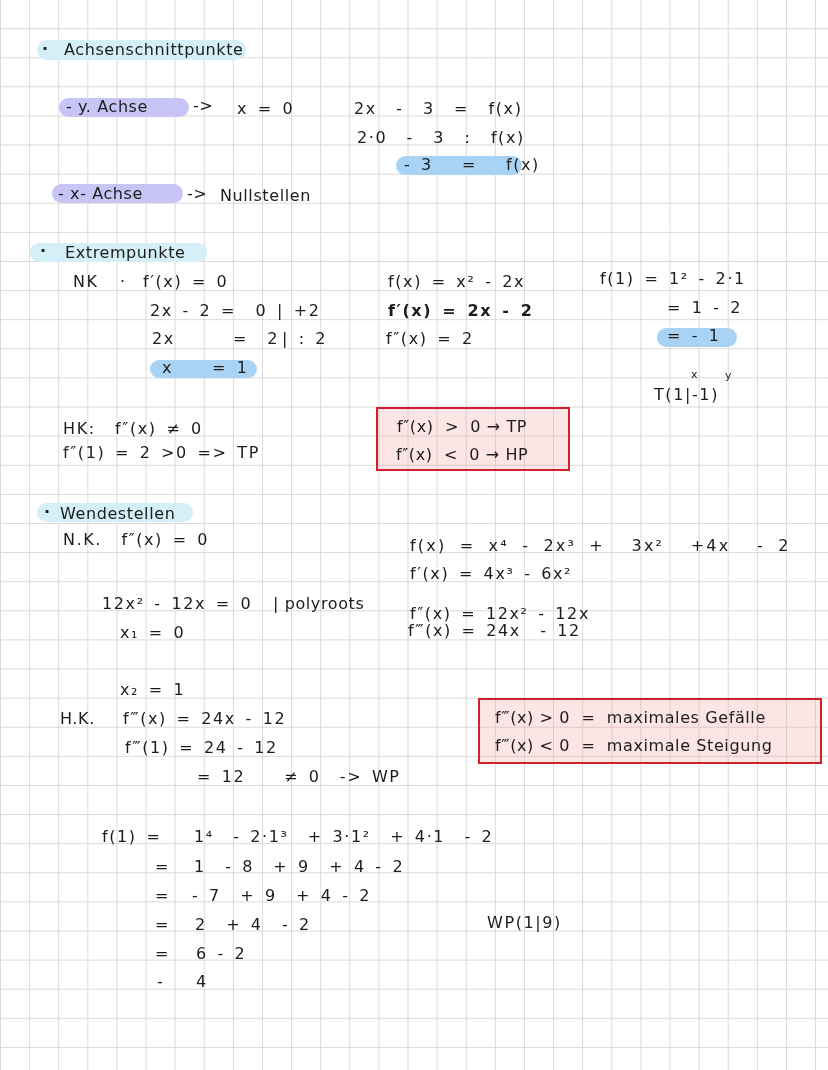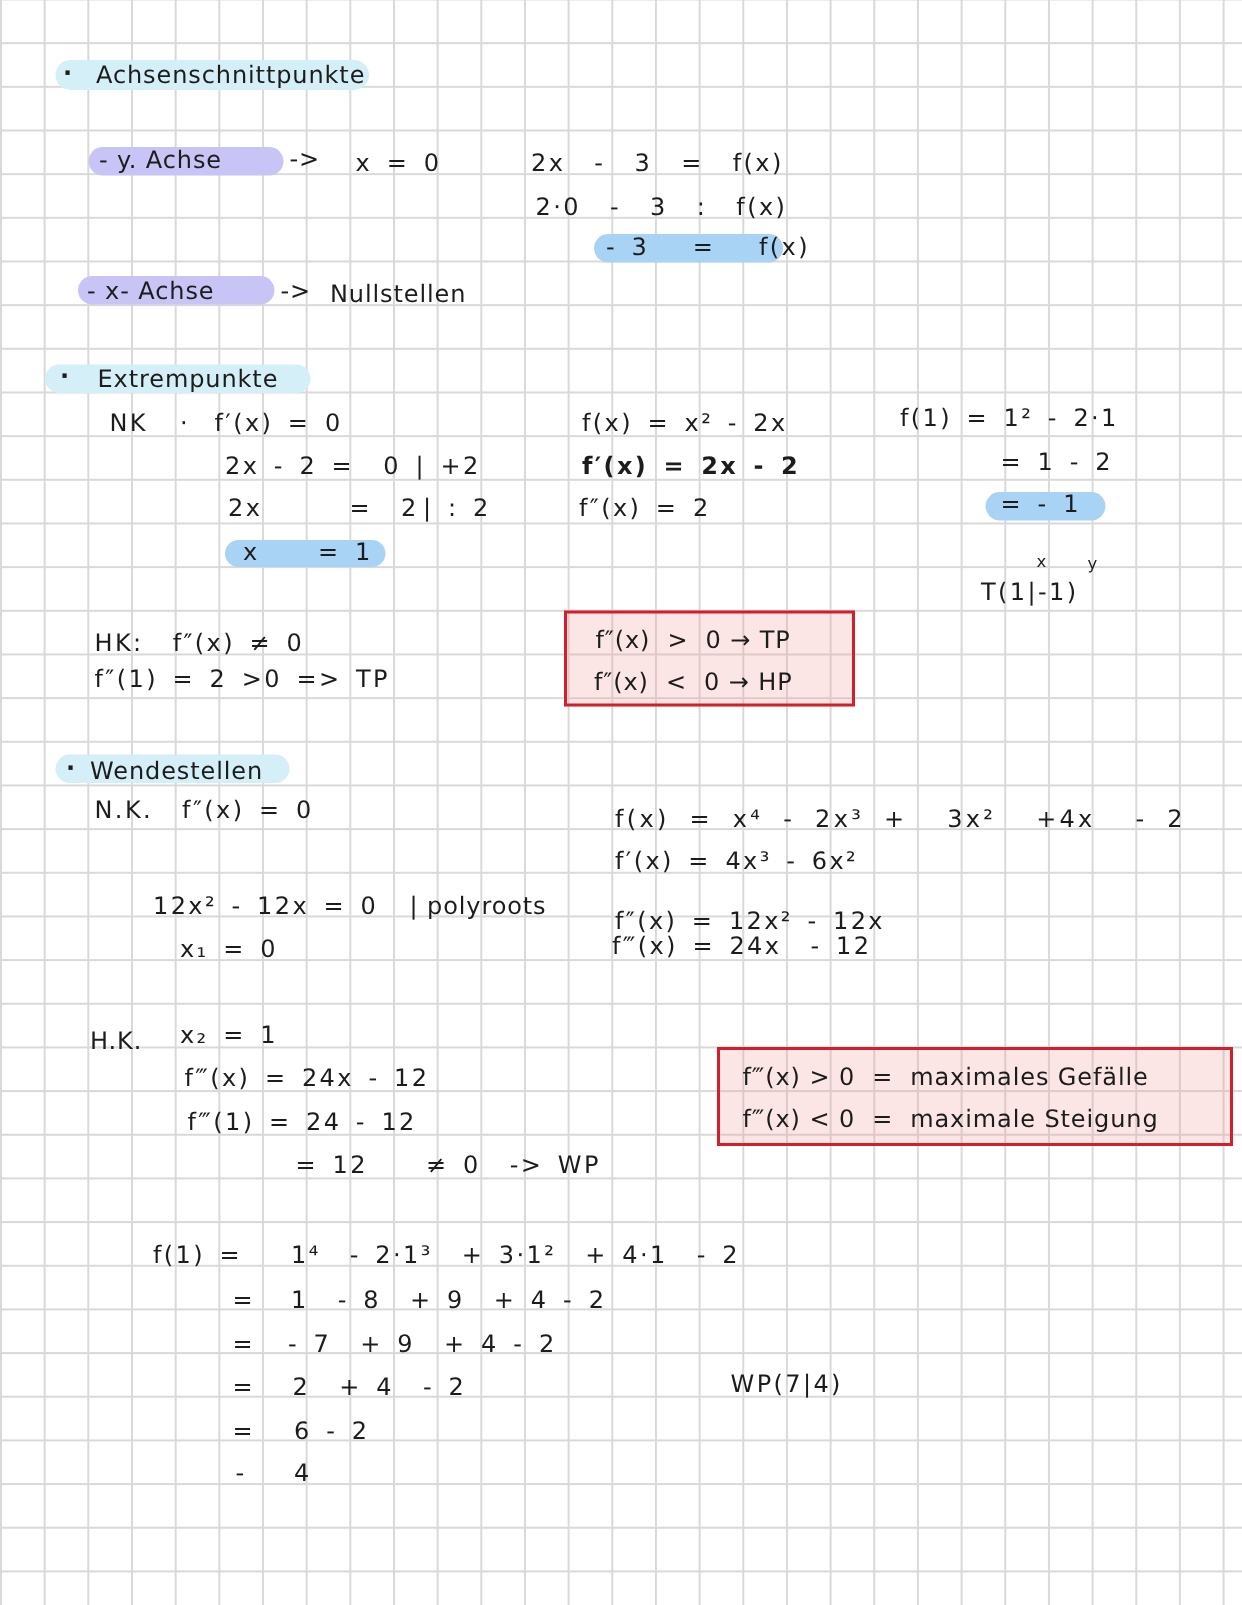--- a/index.html
+++ b/index.html
@@ -96,40 +96,40 @@
   <span class="t wide" style="left:102px;top:594px;">12x² - 12x = 0</span>
   <span class="t" style="left:273px;top:594px;">| polyroots</span>
   <span class="t wide" style="left:120px;top:623px;text-align:right;">x₁ = 0</span>
   <span class="t wide" style="left:120px;top:680px;">x₂ = 1</span>
 
   <span class="t wider" style="left:410px;top:536px;">f(x) = x⁴ - 2x³ +  3x²  +4x  - 2</span>
   <span class="t wide" style="left:410px;top:564px;">f′(x) = 4x³ - 6x²</span>
   <span class="t wide" style="left:410px;top:592px;margin-top:12px;">f″(x) = 12x² - 12x</span>
   <span class="t wide" style="left:408px;top:621px;">f‴(x) = 24x  - 12</span>
 
-  <span class="t" style="left:60px;top:684px;">H.K.</span>
+  <span class="t" style="left:60px;top:709px;">H.K.</span>
   <span class="t wide" style="left:123px;top:709px;">f‴(x) = 24x - 12</span>
   <span class="t wide" style="left:125px;top:738px;">f‴(1) = 24 - 12</span>
   <span class="t wide" style="left:197px;top:767px;">= 12    ≠ 0  -&gt; WP</span>
 
   <div class="box" style="left:478px;top:698px;width:344px;height:66px;"></div>
   <span class="t" style="left:495px;top:708px;">f‴(x) &gt; 0  =  maximales Gefälle</span>
   <span class="t" style="left:495px;top:736px;">f‴(x) &lt; 0  =  maximale Steigung</span>
 
   <span class="t wide" style="left:102px;top:827px;">f(1) =</span>
   <span class="t wide" style="left:194px;top:827px;">1⁴  - 2·1³  + 3·1²  + 4·1  - 2</span>
 
   <span class="t" style="left:155px;top:857px;">=</span>
   <span class="t wide" style="left:194px;top:857px;">1  - 8  + 9  + 4 - 2</span>
 
   <span class="t" style="left:155px;top:886px;">=</span>
   <span class="t wide" style="left:192px;top:886px;">- 7  + 9  + 4 - 2</span>
 
   <span class="t" style="left:155px;top:915px;">=</span>
   <span class="t wide" style="left:195px;top:915px;">2  + 4  - 2</span>
-  <span class="t wide" style="left:487px;top:913px;">WP(7|4)</span>
+  <span class="t wide" style="left:487px;top:913px;">WP(1|9)</span>
 
   <span class="t" style="left:155px;top:944px;">=</span>
   <span class="t wide" style="left:196px;top:944px;">6 - 2</span>
 
   <span class="t" style="left:157px;top:972px;">-</span>
   <span class="t wide" style="left:196px;top:972px;">4</span>
 </div>
 
 </body></html>

